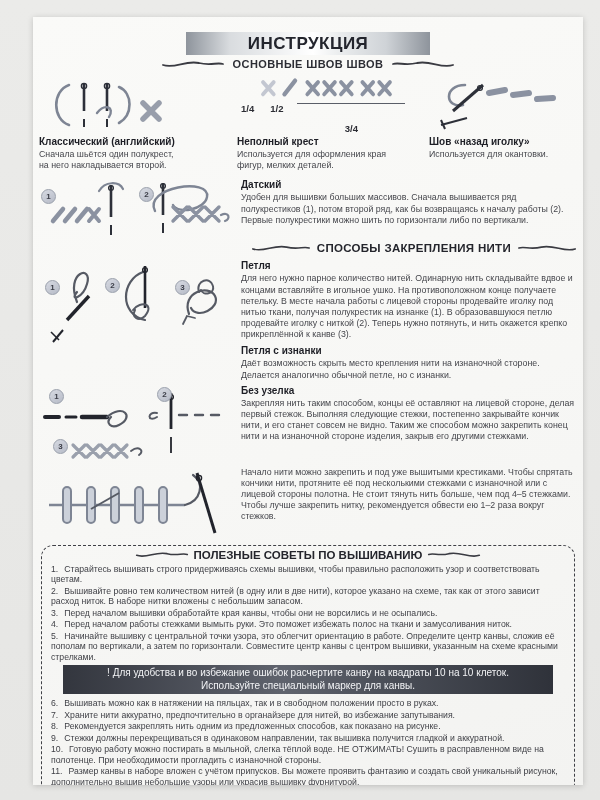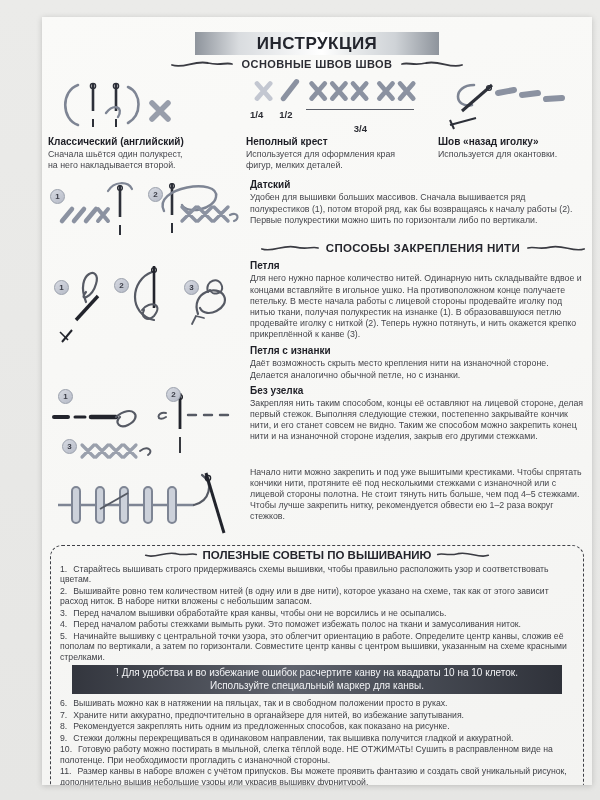--- a/index.html
+++ b/index.html
@@ -5,21 +5,21 @@
   html,body{margin:0;padding:0;}
   body{
     width:600px;height:800px;
     background:linear-gradient(180deg,#ebebe9,#e6e6e4);
     font-family:"Liberation Sans",sans-serif;
     color:#3c3d42;
     position:relative;
     overflow:hidden;
   }
   .paper{
-    position:absolute;left:42px;top:17px;width:550px;height:768px;
+    position:absolute;left:33px;top:17px;width:550px;height:768px;
     background:linear-gradient(160deg,#fafaf8 0%,#f7f7f5 55%,#f3f3f1 100%);
     box-shadow:0 1px 6px rgba(0,0,0,.18);
     overflow:hidden;
   }
   .content{padding:13px 6px 0 6px;}
 
   
   .title-band{
     width:244px;height:23px;margin:2px auto 3px auto;
     background:linear-gradient(90deg,#8e949c 0%,#d9dcdf 18%,#f4f5f6 42%,#ffffff 52%,#eceeef 62%,#cfd3d7 82%,#8e949c 100%);
@@ -37,21 +37,21 @@
   .col2{width:186px;}
   .col3{width:148px;}
   .icon-area{height:58px;display:flex;align-items:center;}
   h3{margin:2px 0 2px 0;font-size:10px;color:#1e1f26;}
   .desc{font-size:8.8px;line-height:1.27;color:#45464c;white-space:pre-line;}
 
   
   .frac-row{display:flex;font-size:9.5px;font-weight:bold;color:#2c2d34;margin-top:1px;}
   .frac-q{margin-left:4px;}
   .frac-h{margin-left:16px;}
-  .frac-group{margin-left:14px;width:108px;border-top:1.6px solid #5a5e68;text-align:center;padding-top:13px;}
+  .frac-group{margin-left:14px;width:108px;border-top:1.6px solid #5a5e68;text-align:center;padding-top:19px;}
 
   
   .illus-row{display:flex;gap:6px;margin-bottom:2px;}
   .illus{position:relative;flex:0 0 auto;}
   .txtcol{flex:1;}
   .badge{
     position:absolute;width:13px;height:13px;border-radius:50%;
     background:linear-gradient(145deg,#d7dae2,#b6bbc7);
     border:1px solid #9aa0ac;color:#3a3c46;font-size:8px;font-weight:bold;
     display:flex;align-items:center;justify-content:center;

